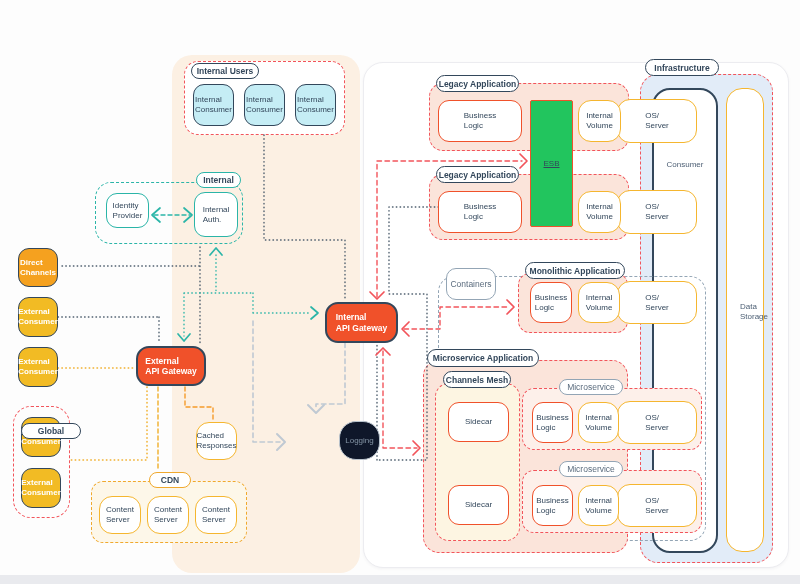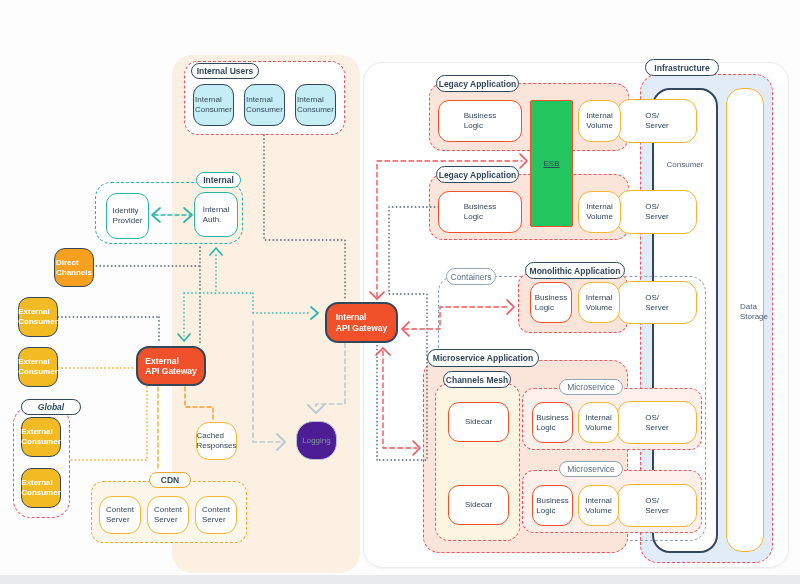--- a/index.html
+++ b/index.html
@@ -26,21 +26,21 @@
   
   .node{display:flex;align-items:center;justify-content:center;
         white-space:pre-line;font-size:8px;line-height:1.2;border-radius:11px;}
   .orange-node{background:#f5a11f;border:1.6px solid #33475b;color:#fff;font-weight:700;}
   .gold-node{background:#f2bb24;border:1.6px solid #33475b;color:#fff;font-weight:700;}
   .cyan-node{background:#c5edf5;border:1.6px solid #33475b;color:#33475b;}
   .teal-node{background:#fff;border:1.6px solid #2bb5a8;color:#33475b;}
   .red-gw{background:#f0512a;border:2px solid #33475b;color:#fff;font-weight:700;font-size:8.5px;border-radius:13px;}
   .plain-red{background:#fff;border:1.6px solid #f0512a;color:#33475b;}
   .plain-yellow{background:#fff;border:1.6px solid #f5b62f;color:#33475b;border-radius:13px;}
-  .plain-gray{background:#4c1d95;border:1.6px solid #b9c3cd;color:#8494a5;border-radius:17px;}
+  .plain-gray{background:#0f172a;border:1.6px solid #b9c3cd;color:#8494a5;border-radius:17px;margin-left:43px;}
   .cream-red{background:#22c55e;border:1.6px solid #f0512a;color:#33475b;border-radius:2px;text-decoration:underline;}
   .band-label{color:#4e6075;background:transparent;}
   
   .pill{display:flex;align-items:center;justify-content:center;text-align:center;background:#fff;
         border:1.6px solid #33475b;border-radius:10px;font-size:8.5px;font-weight:700;color:#33475b;white-space:nowrap;}
   .pill-teal{border-color:#2bb5a8;}
   .pill-yellow{border-color:#f0a92e;}
   .pill-gray{border-color:#93a5b5;color:#5b6c7e;font-weight:400;}
   
   .title-pill{display:flex;align-items:center;justify-content:center;background:#fff;border:2.5px solid #33475b;
@@ -129,37 +129,37 @@
       <g stroke="#f0ae2a" stroke-width="1.4" stroke-dasharray="4 3">
         <path d="M158 387 V470"></path>
       </g>
       <g stroke="#f59b2a" stroke-width="1.4" stroke-dasharray="4 3">
         <path d="M185 387 V407 H213 V419"></path>
       </g>
     </g>
   </svg>
 
   <div id="nodes">
-      <div class="abs node orange-node" style="left: 18px; top: 248px; width: 40px; height: 39px; margin-left: 36px;">Direct
+      <div class="abs node orange-node" style="left: 18px; top: 248px; width: 40px; height: 39px;">Direct
 Channels</div>
       <div class="abs node gold-node" style="left: 18px; top: 297px; width: 40px; height: 40px;">External
 Consumer</div>
       <div class="abs node gold-node" style="left: 18px; top: 347px; width: 40px; height: 40px;">External
 Consumer</div>
       <div class="abs node gold-node" style="left: 21px; top: 417px; width: 40px; height: 40px;">External
 Consumer</div>
       <div class="abs node gold-node" style="left: 21px; top: 468px; width: 40px; height: 40px;">External
 Consumer</div>
       <div class="abs node cyan-node" style="left: 193px; top: 84px; width: 41px; height: 42px;">Internal
 Consumer</div>
       <div class="abs node cyan-node" style="left: 244px; top: 84px; width: 41px; height: 42px;">Internal
 Consumer</div>
       <div class="abs node cyan-node" style="left: 295px; top: 84px; width: 41px; height: 42px;">Internal
 Consumer</div>
-      <div class="abs node teal-node" style="left: 106px; top: 193px; width: 43px; height: 46px;">Identity
+      <div class="abs node teal-node" style="left: 106px; top: 193px; width: 43px; height: 35px;">Identity
 Provider</div>
       <div class="abs node teal-node" style="left: 194px; top: 192px; width: 44px; height: 45px;">Internal
 Auth.</div>
       <div class="abs node red-gw" style="left: 136px; top: 346px; width: 70px; height: 40px;">External
 API Gateway</div>
       <div class="abs node red-gw" style="left: 325px; top: 302px; width: 73px; height: 41px;">Internal
 API Gateway</div>
       <div class="abs node plain-yellow" style="left: 196px; top: 422px; width: 41px; height: 38px;">Cached
 Responses</div>
       <div class="abs node plain-gray" style="left: 296px; top: 421px; width: 41px; height: 39px;">Logging</div>
@@ -200,25 +200,25 @@
 Logic</div>
       <div class="abs node plain-yellow" style="left: 617px; top: 484px; width: 80px; height: 43px;">OS/
 Server</div>
       <div class="abs node plain-yellow" style="left: 578px; top: 485px; width: 41px; height: 41px;">Internal
 Volume</div>
       <div class="abs node band-label" style="left: 652px; top: 158px; width: 66px; height: 14px;">Consumer</div>
       <div class="abs node band-label" style="left: 726px; top: 300px; width: 56px; height: 24px;">Data
 Storage</div>
       <div class="abs pill" style="left: 191px; top: 63px; width: 68px; height: 16px; text-align: right;">Internal Users</div>
       <div class="abs pill pill-teal" style="left: 196px; top: 172px; width: 45px; height: 16px;">Internal</div>
-      <div class="abs pill" style="left: 21px; top: 399px; width: 60px; height: 16px; font-style: italic;">Global</div>
+      <div class="abs pill" style="left: 21px; top: 423px; width: 60px; height: 16px;">Global</div>
       <div class="abs pill pill-yellow" style="left: 149px; top: 472px; width: 42px; height: 16px;">CDN</div>
       <div class="abs pill" style="left: 436px; top: 75px; width: 83px; height: 17px;">Legacy Application</div>
       <div class="abs pill" style="left: 436px; top: 166px; width: 83px; height: 17px;">Legacy Application</div>
-      <div class="abs pill pill-gray" style="left: 446px; top: 268px; width: 50px; height: 17px;">Containers</div>
+      <div class="abs pill pill-gray" style="left: 446px; top: 268px; width: 50px; height: 32px;">Containers</div>
       <div class="abs pill" style="left: 525px; top: 262px; width: 100px; height: 17px;">Monolithic Application</div>
       <div class="abs pill" style="left: 427px; top: 349px; width: 112px; height: 18px;">Microservice Application</div>
       <div class="abs pill" style="left: 443px; top: 371px; width: 68px; height: 17px;">Channels Mesh</div>
       <div class="abs pill pill-gray" style="left: 559px; top: 379px; width: 64px; height: 16px;">Microservice</div>
       <div class="abs pill pill-gray" style="left: 559px; top: 461px; width: 64px; height: 16px;">Microservice</div>
       <div class="abs pill" style="left: 645px; top: 59px; width: 74px; height: 17px;">Infrastructure</div>
     </div>
 
 
   <div class="abs bottom-edge" style="left:0;top:575px;width:800px;height:9px;"></div>

